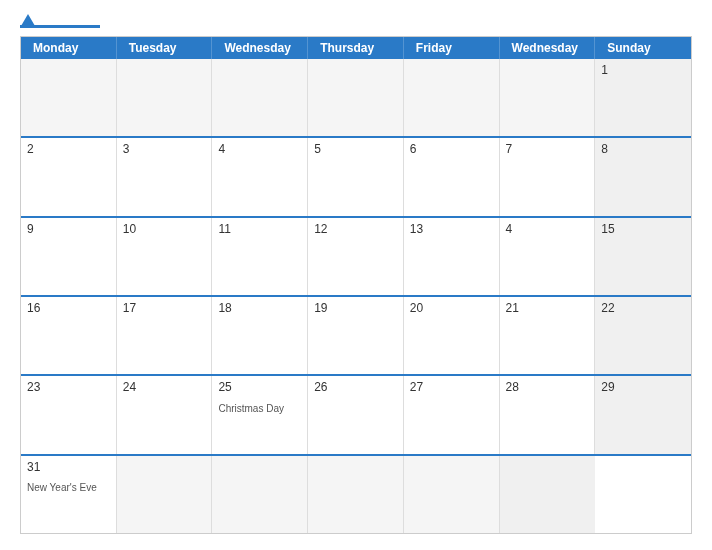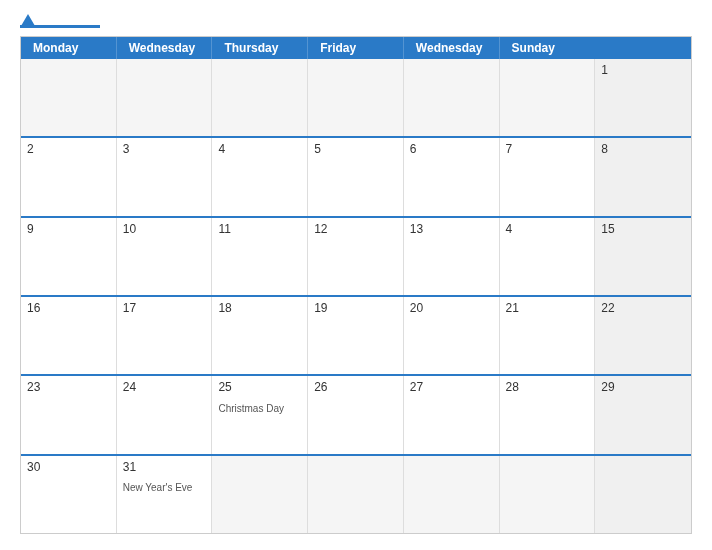--- a/index.html
+++ b/index.html
@@ -158,20 +158,21 @@
       </div>
       <div class="blue-bar"></div>
     </div>
     <div class="title"></div>
     <div class="country"></div>
   </div>
 
   <div class="calendar">
     <div class="day-headers">
     <div class="day-header">Monday</div>
+        <div class="day-header">Tuesday</div>
         <div class="day-header">Wednesday</div>
         <div class="day-header">Thursday</div>
         <div class="day-header">Friday</div>
         <div class="day-header">Wednesday</div>
         <div class="day-header">Sunday</div>
       </div>
     <div class="weeks">
     <div class="week-row">
           <div class="day-cell empty"></div>
           <div class="day-cell empty"></div>
@@ -271,23 +272,20 @@
           </div>
           <div class="day-cell">
             <div class="day-number">28</div>
           </div>
           <div class="day-cell sunday">
             <div class="day-number">29</div>
           </div>
         </div>
         <div class="week-row">
           <div class="day-cell">
-            <div class="day-number">30</div>
-          </div>
-          <div class="day-cell">
             <div class="day-number">31</div>
             <div class="day-event">New Year's Eve</div>
           </div>
           <div class="day-cell empty"></div>
           <div class="day-cell empty"></div>
           <div class="day-cell empty"></div>
           <div class="day-cell empty"></div>
           <div class="day-cell empty sunday"></div>
         </div>
       </div>

